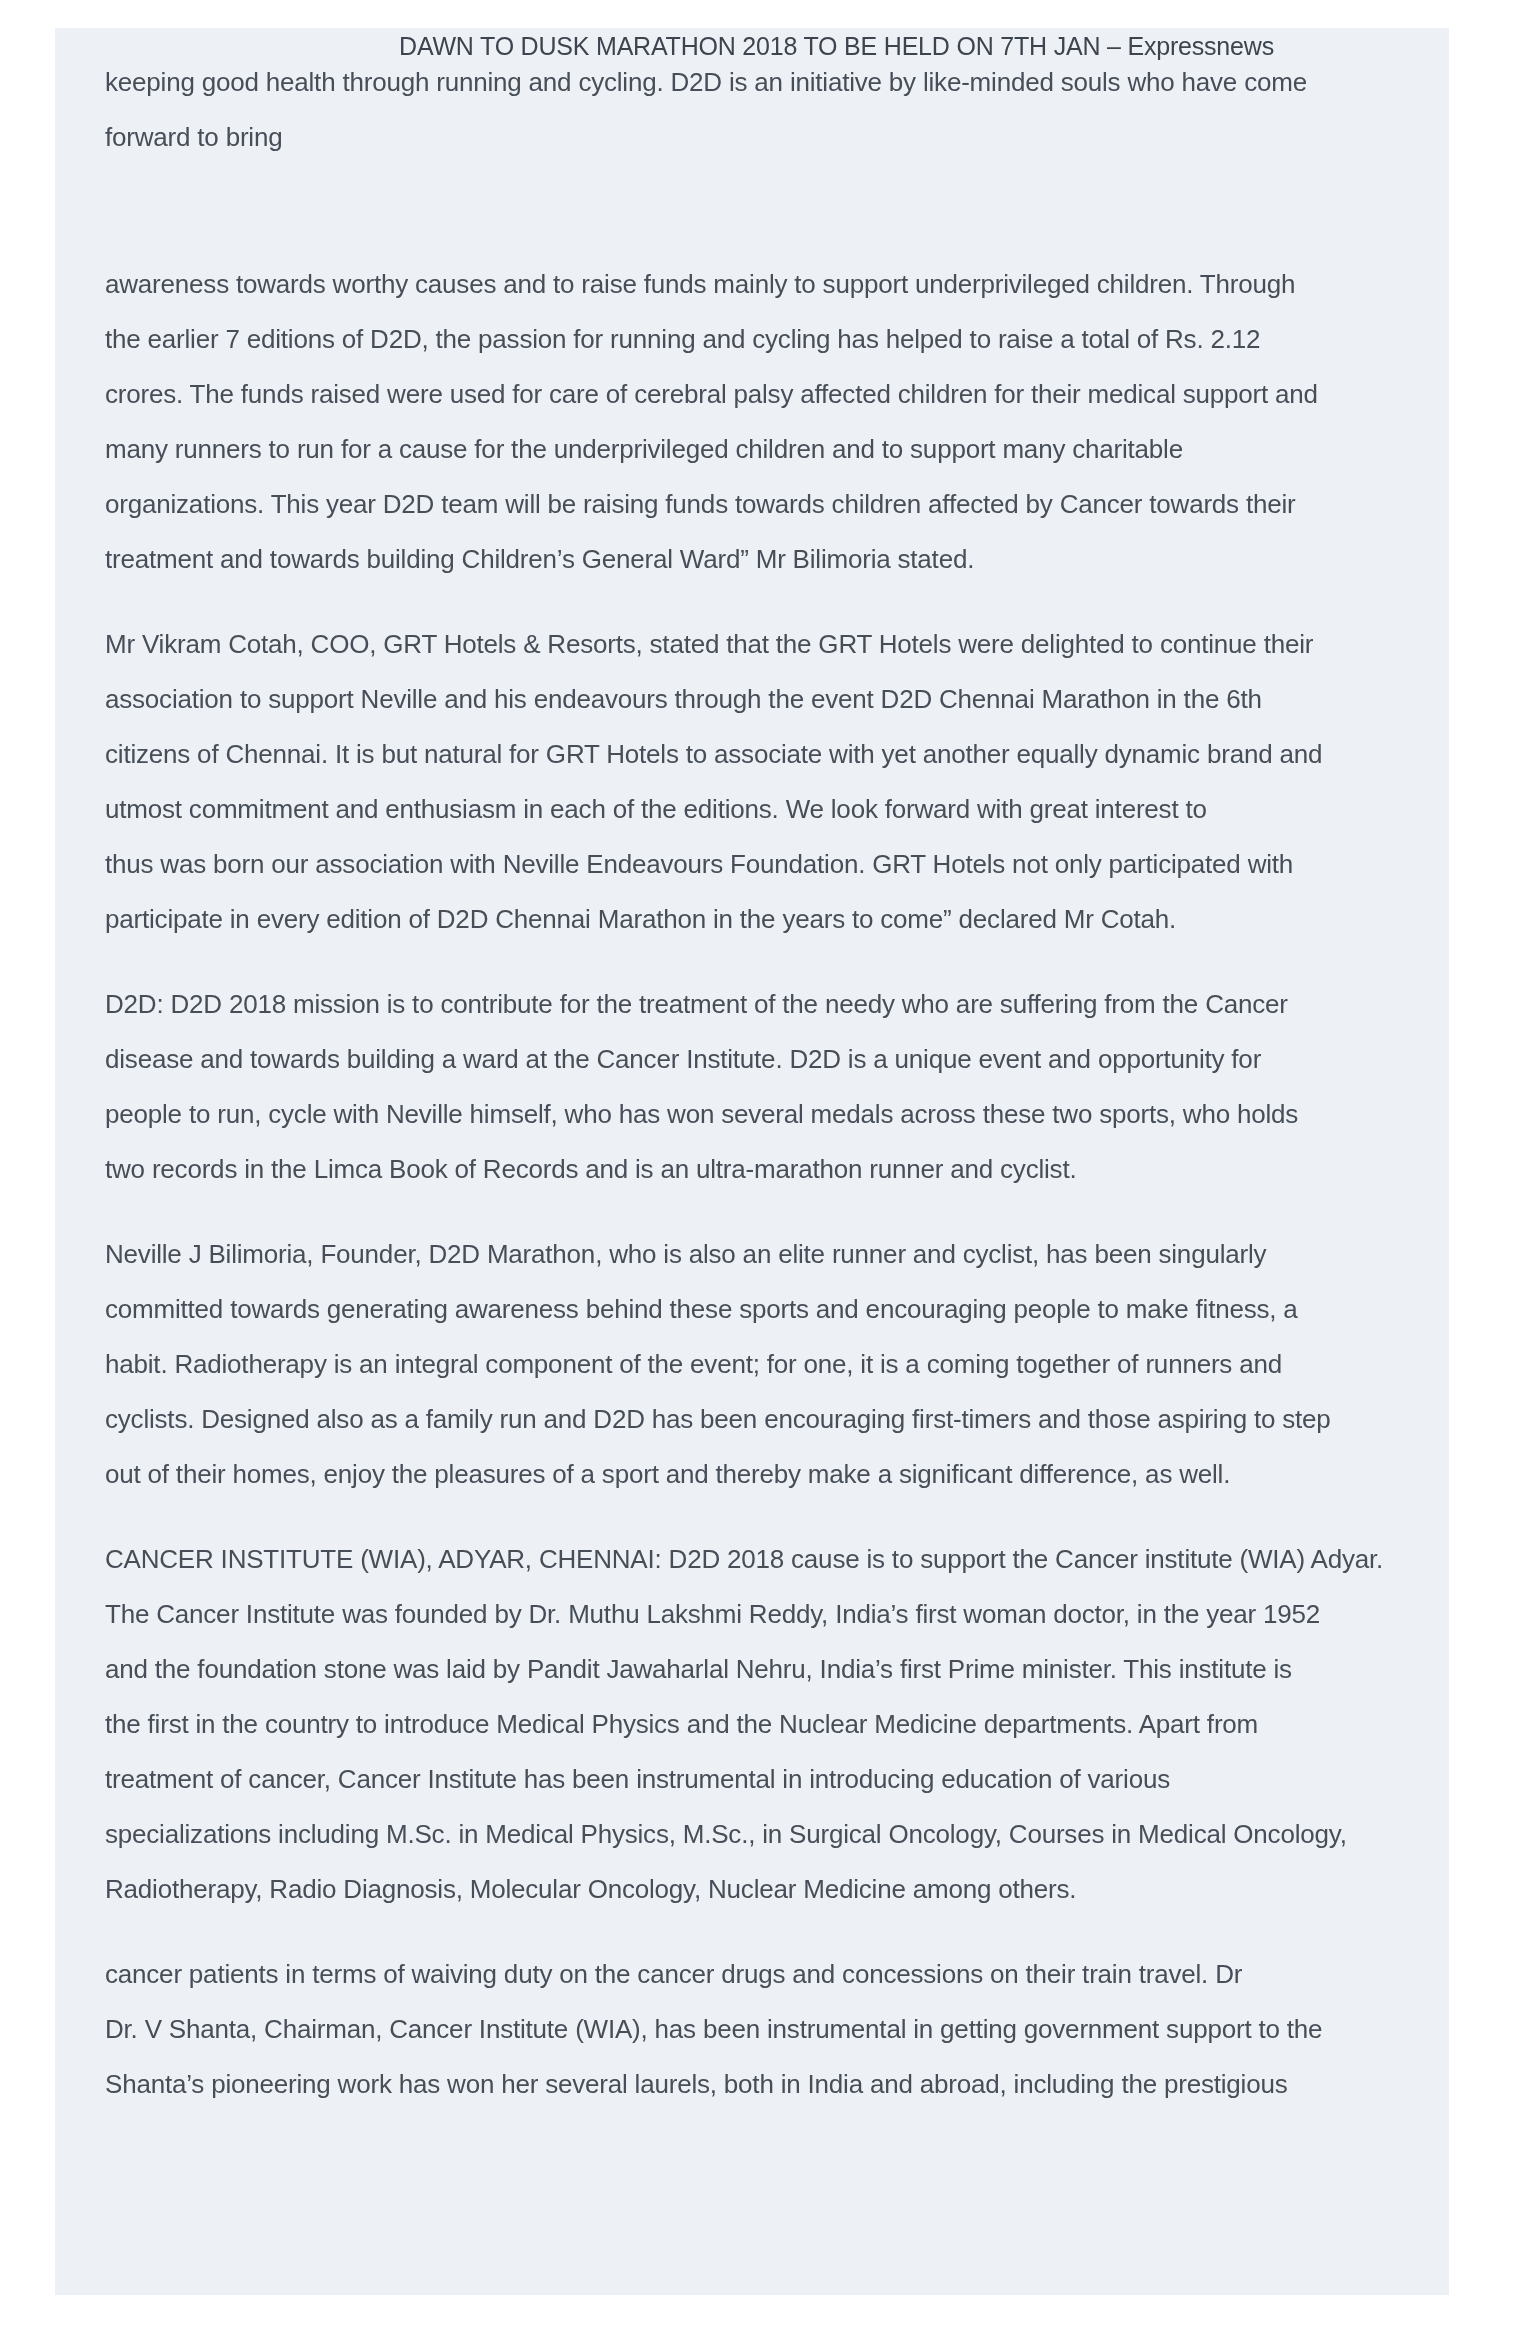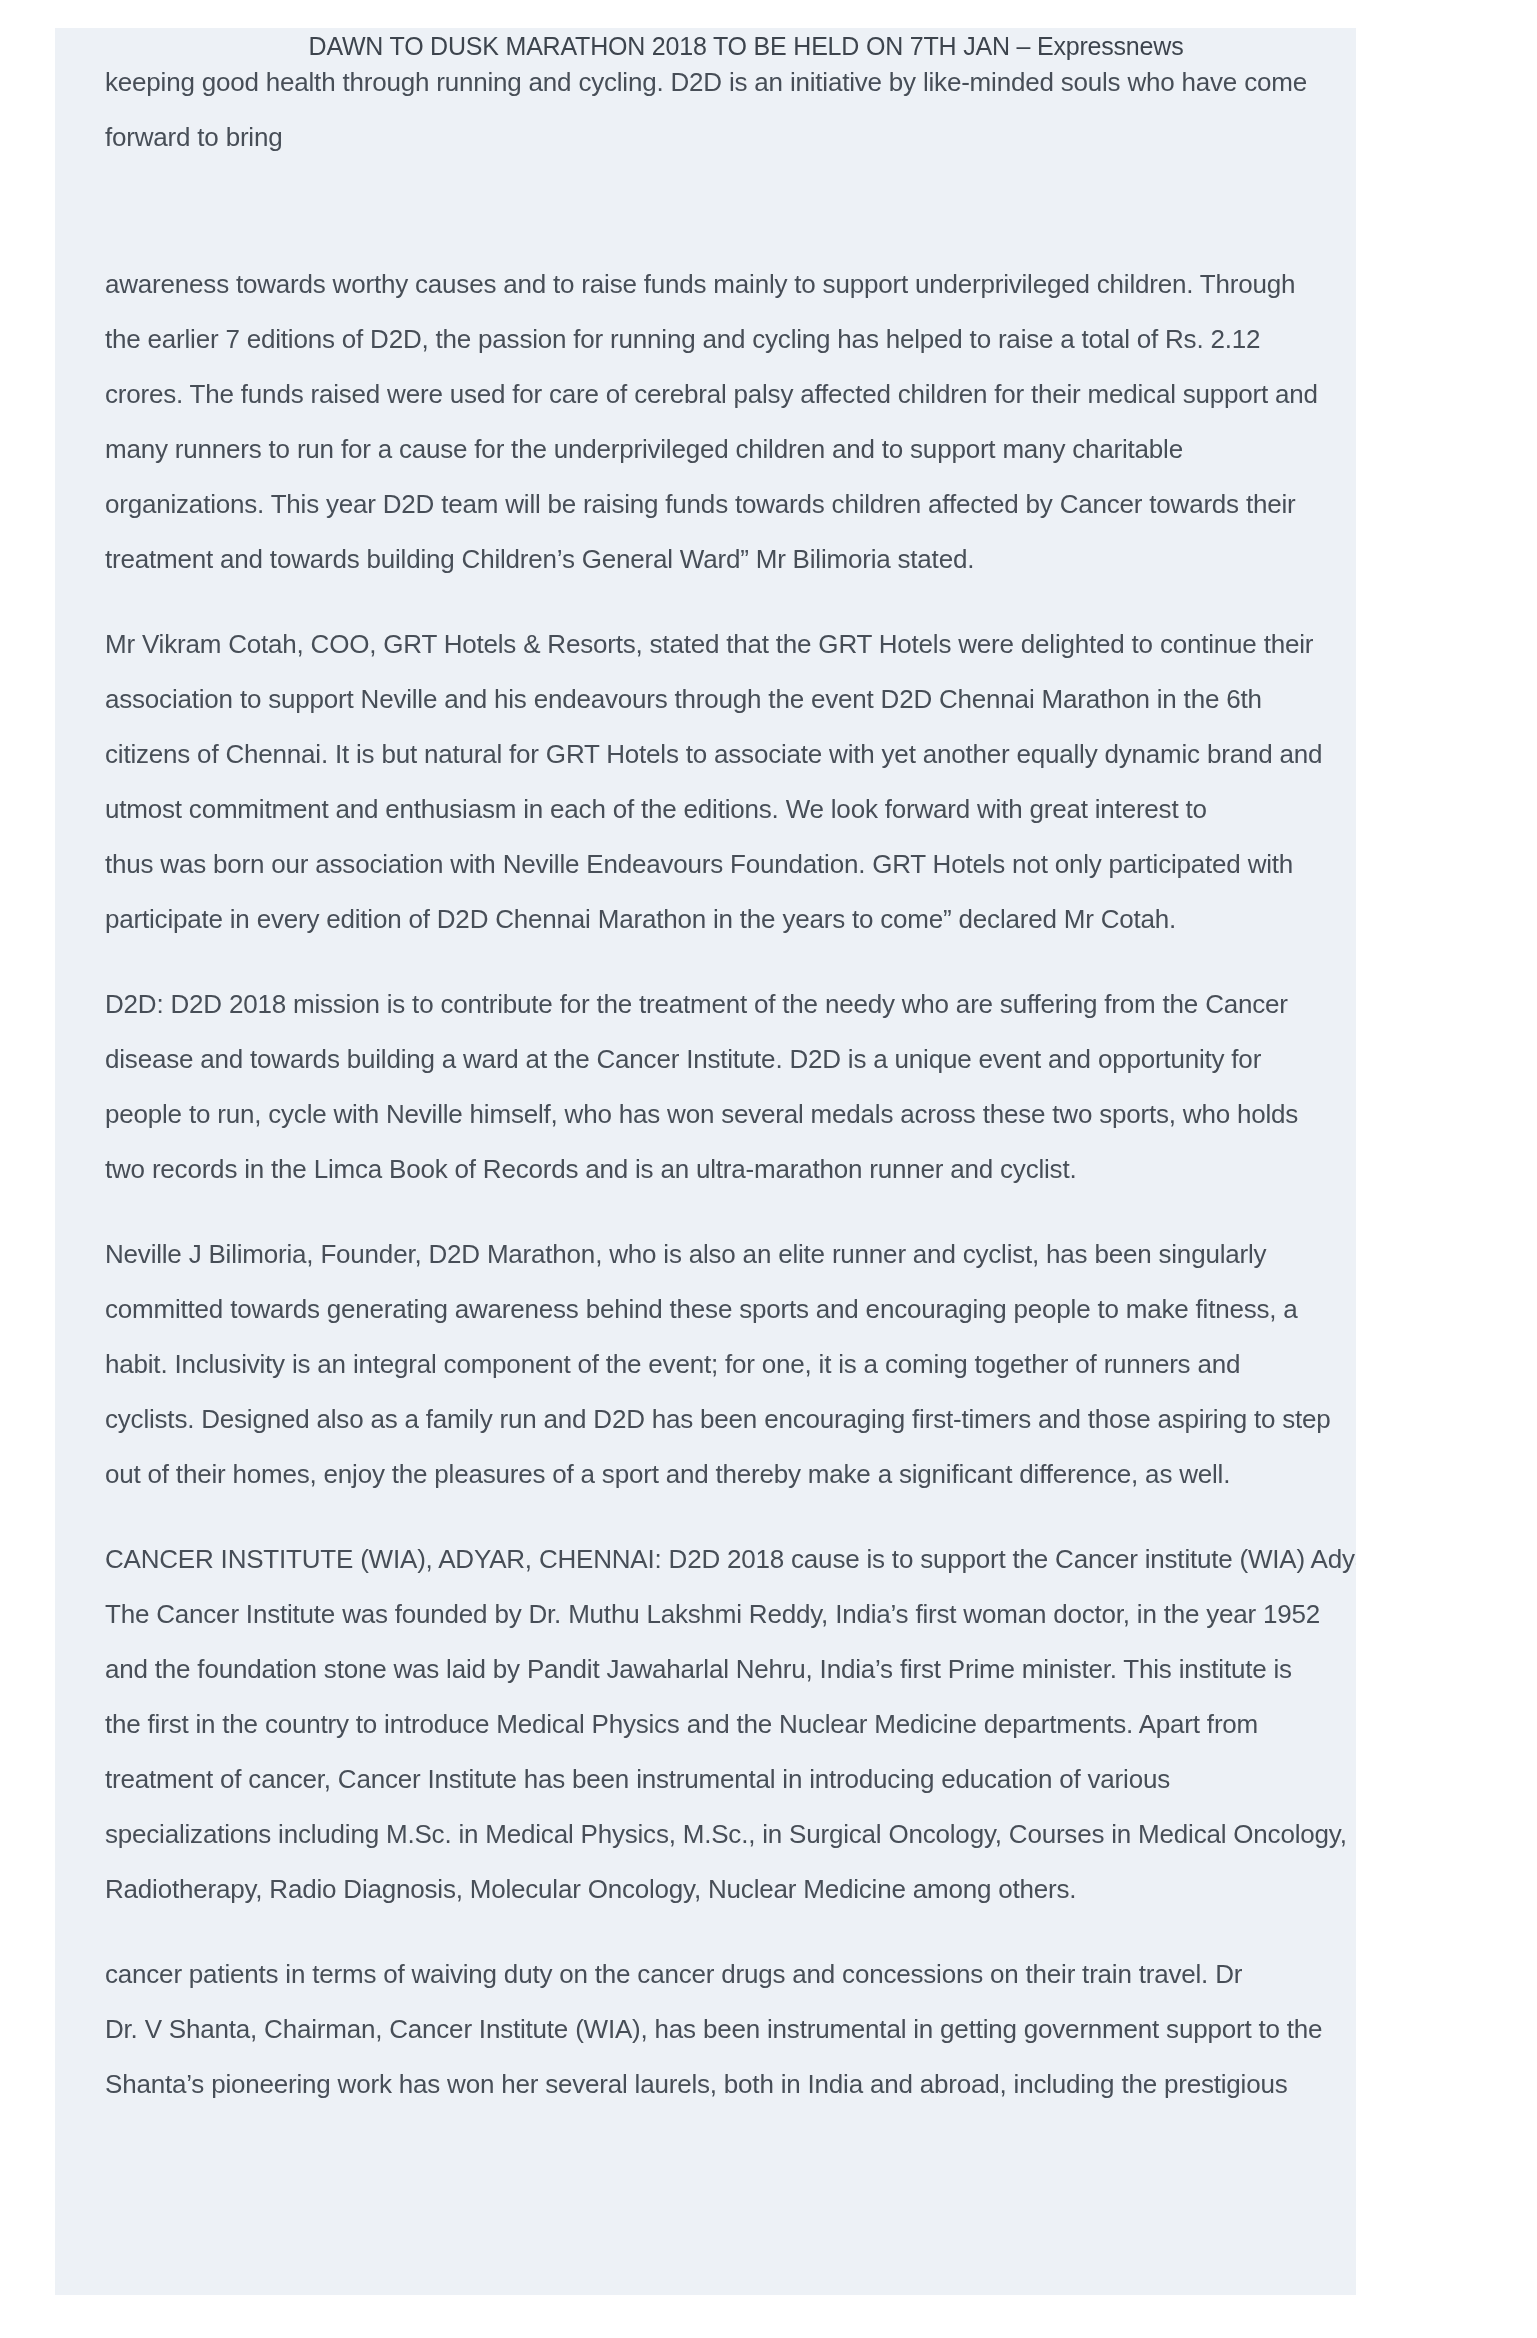--- a/index.html
+++ b/index.html
@@ -2,21 +2,21 @@
 <html><head>
 <meta charset="utf-8">
 <style>
   html, body {
     margin: 0;
     padding: 0;
     background: #ffffff;
   }
   .page {
     position: relative;
-    width: 1356px;
+    width: 1537px;
     height: 2338px;
     background: #ffffff;
     overflow: hidden;
     font-family: "Liberation Sans", "DejaVu Sans", sans-serif;
   }
   .scan-tint {
     position: absolute;
     left: 55px;
     top: 28px;
     width: 1394px;
@@ -85,21 +85,21 @@
       </div>
       <div class="paragraph">
         <div class="line">D2D: D2D 2018 mission is to contribute for the treatment of the needy who are suffering from the Cancer</div>
         <div class="line">disease and towards building a ward at the Cancer Institute. D2D is a unique event and opportunity for</div>
         <div class="line">people to run, cycle with Neville himself, who has won several medals across these two sports, who holds</div>
         <div class="line">two records in the Limca Book of Records and is an ultra-marathon runner and cyclist.</div>
       </div>
       <div class="paragraph">
         <div class="line">Neville J Bilimoria, Founder, D2D Marathon, who is also an elite runner and cyclist, has been singularly</div>
         <div class="line">committed towards generating awareness behind these sports and encouraging people to make fitness, a</div>
-        <div class="line">habit. Inclusivity is an integral component of the event; for one, it is a coming together of runners and</div>
+        <div class="line">habit. Radiotherapy is an integral component of the event; for one, it is a coming together of runners and</div>
         <div class="line">cyclists. Designed also as a family run and D2D has been encouraging first-timers and those aspiring to step</div>
         <div class="line">out of their homes, enjoy the pleasures of a sport and thereby make a significant difference, as well.</div>
       </div>
       <div class="paragraph">
         <div class="line">CANCER INSTITUTE (WIA), ADYAR, CHENNAI: D2D 2018 cause is to support the Cancer institute (WIA) Adyar.</div>
         <div class="line">The Cancer Institute was founded by Dr. Muthu Lakshmi Reddy, India’s first woman doctor, in the year 1952</div>
         <div class="line">and the foundation stone was laid by Pandit Jawaharlal Nehru, India’s first Prime minister. This institute is</div>
         <div class="line">the first in the country to introduce Medical Physics and the Nuclear Medicine departments. Apart from</div>
         <div class="line">treatment of cancer, Cancer Institute has been instrumental in introducing education of various</div>
         <div class="line">specializations including M.Sc. in Medical Physics, M.Sc., in Surgical Oncology, Courses in Medical Oncology,</div>

